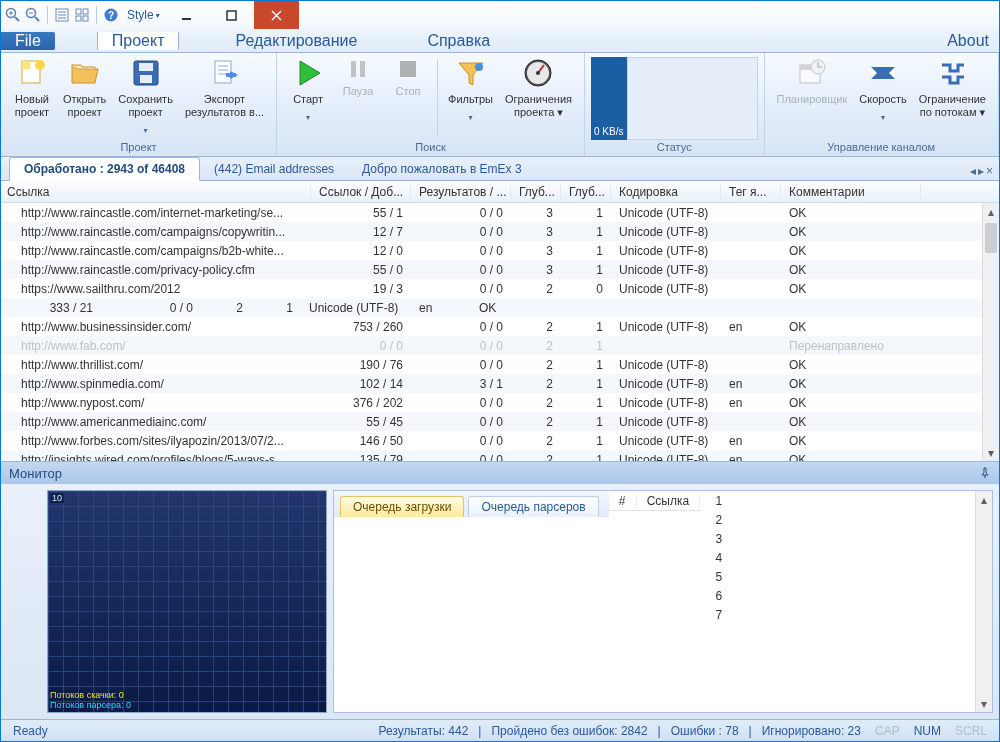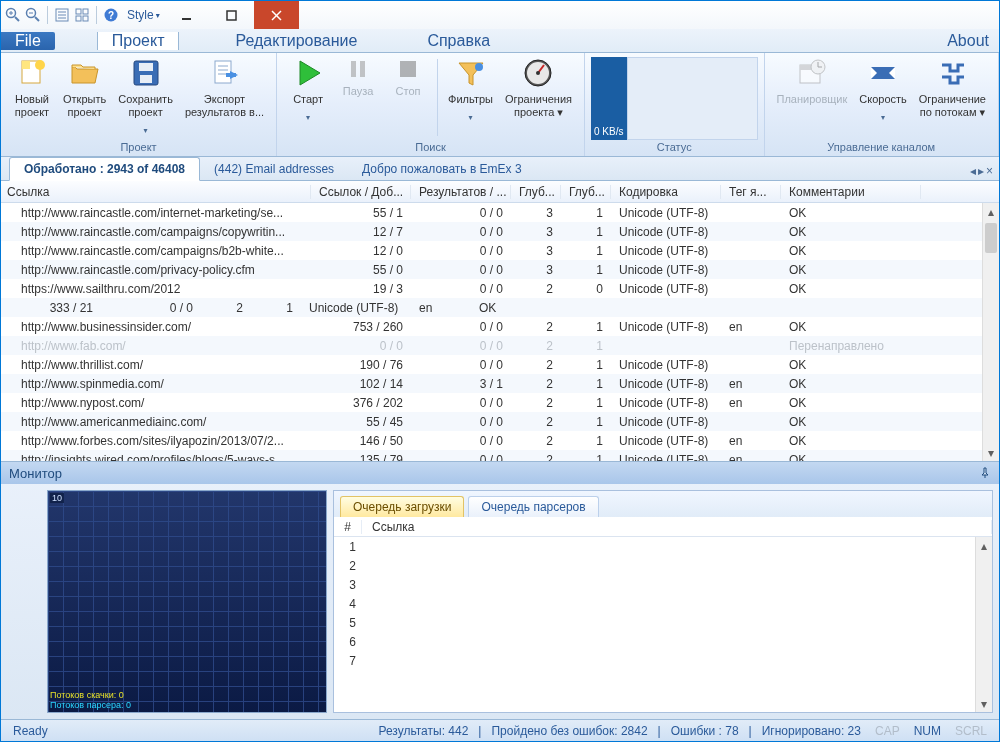--- a/index.html
+++ b/index.html
@@ -68,21 +68,21 @@
   
   .monitor{ height:258px; background:linear-gradient(#eaf1fb,#dbe7f4); border-top:1px solid #9ab8d6; display:flex; flex-direction:column;}
   .monhead{ height:22px; background:linear-gradient(#c3d8f1,#a9c6ea); color:#1f4b7d; display:flex; align-items:center; padding:0 8px; font-size:13px;}
   .monhead .pin{ margin-left:auto;}
   .monbody{ flex:1; display:flex; gap:6px; padding:6px; min-height:0;margin-left:40px;}
   .graph{ width:280px; background:linear-gradient(#22366b,#0b1a44); border:1px solid #8aa8cc; position:relative; color:#cfe1ff; font-size:9px;}
   .graph .grid{ position:absolute; inset:0; background-image:linear-gradient(#2f4b8c 1px,transparent 1px),linear-gradient(90deg,#2f4b8c 1px,transparent 1px); background-size:15px 15px; opacity:.8;}
   .graph .lbl10{position:absolute; top:2px; left:2px; background:rgba(16,32,72,.9); padding:0 2px;}
   .graph .legend{position:absolute; left:2px; bottom:2px;}
   .legend .dl{color:#e6e02a;} .legend .pr{color:#2ad6ff;}
-  .queuebox{ flex:1; border:1px solid #a9c0de; background:#fff; display:flex; flex-direction:column; min-height:0;}
+  .queuebox{ flex:1; border:1px solid #a9c0de; background:#fff; display:flex; flex-direction:row; min-height:0;}
   .qtabs{ height:26px; background:linear-gradient(#f0f6ff,#e1ecf8); display:flex; align-items:flex-end; padding:0 6px;}
   .qtabs .qtab{ padding:3px 12px; border:1px solid #bcd0eb; border-bottom:none; border-radius:3px 3px 0 0; background:linear-gradient(#fff,#eaf1fb); color:#2a5a9a; font-size:12px; margin-right:4px;}
   .qtabs .qtab.active{ background:linear-gradient(#fffde2,#ffe9a0); border-color:#e2c366; color:#6b4e00;}
   .qhead{ height:20px; display:flex; align-items:center; border-bottom:1px solid #dbe4f0; font-size:12px; background:#fff;}
   .qhead .qh{ padding:0 10px; border-right:1px solid #e6edf6;}
   .qrows{ flex:1; overflow:hidden; position:relative;}
   .qrow{ height:19px; display:flex; align-items:center; font-size:12px;}
   .qrow .qn{ width:28px; text-align:right; padding-right:6px; color:#333;}
   .qvscroll{ position:absolute; right:0; top:0; bottom:0; width:17px; background:#f0f0f0; border-left:1px solid #ddd;}
   .qvscroll .up,.qvscroll .down{height:17px;display:flex;align-items:center;justify-content:center;color:#606060;}

